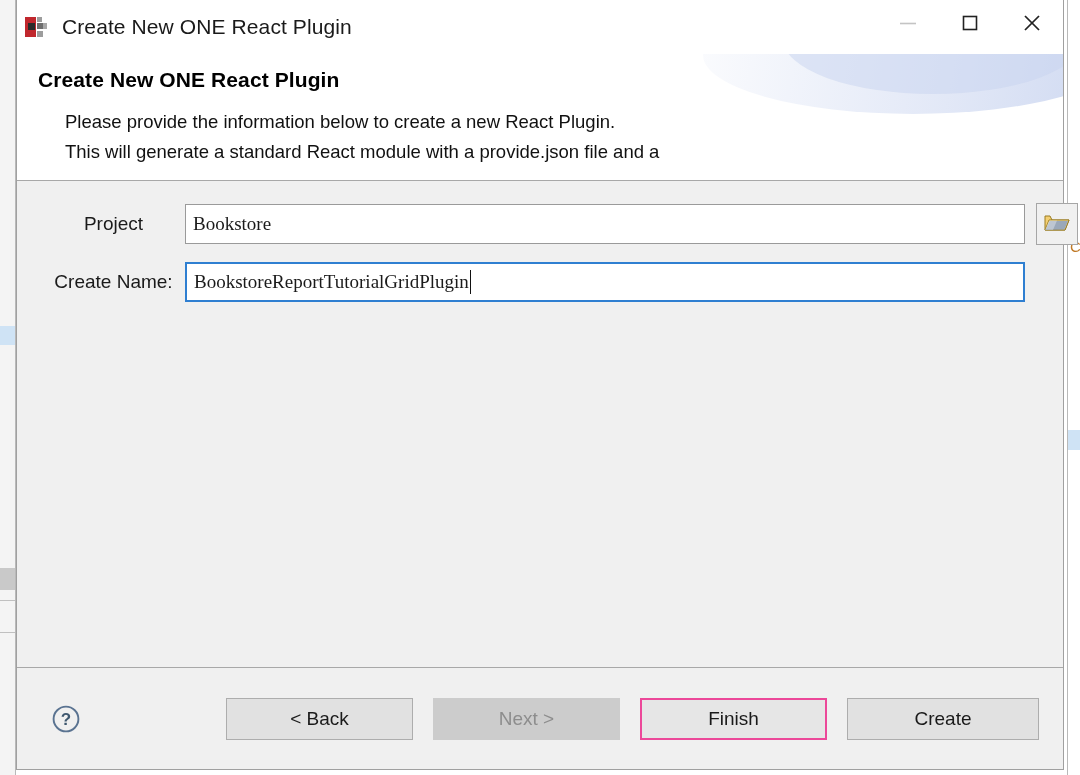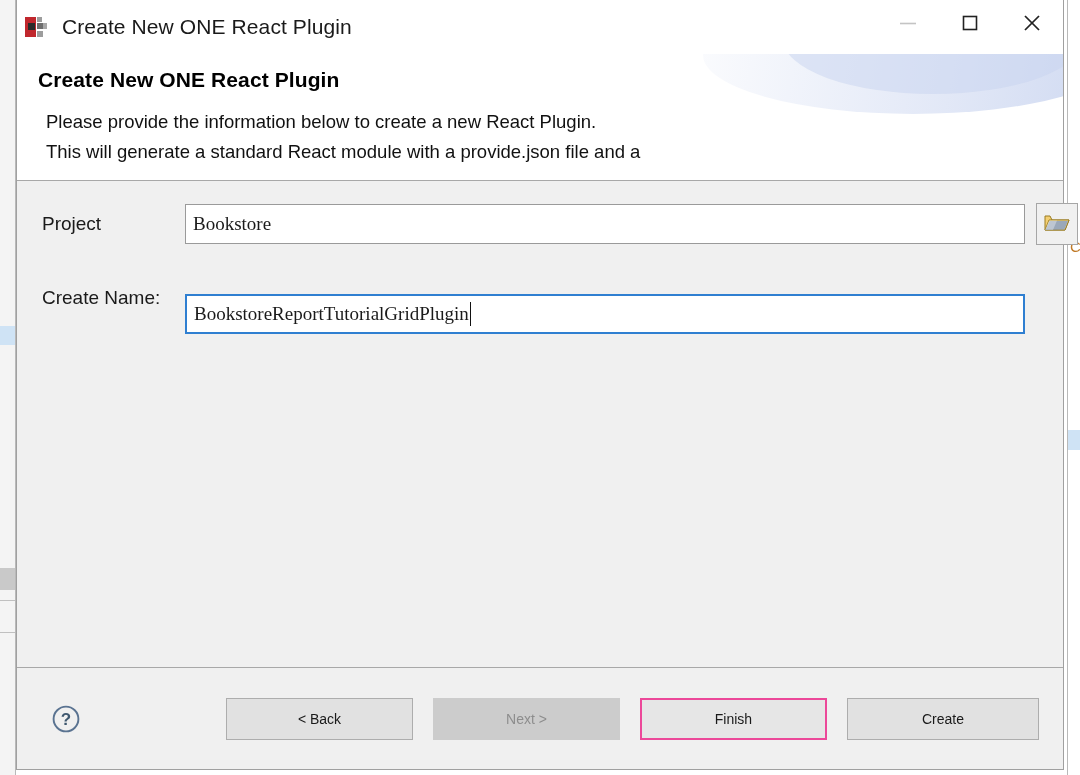--- a/index.html
+++ b/index.html
@@ -175,34 +175,35 @@
     padding: 14px 0 0 21px;
   }
   #header-title {
     font-size: 21px;
     font-weight: bold;
     color: #000000;
     letter-spacing: 0.1px;
   }
   #header-desc {
     margin-top: 15px;
-    margin-left: 8px;
+    margin-left: 27px;
     font-size: 18.5px;
     color: #111111;
     line-height: 1.62;
   }
   #header-desc div { white-space: nowrap; }
 
   
   #body {
     flex: 1 1 auto;
     background: #f0f0f0;
     position: relative;
     padding: 22px 28px 0 16px;
     box-sizing: border-box;
+    text-align: center;
   }
   .form-row {
     display: flex;
     align-items: center;
     margin-bottom: 17px;
   }
   .form-label {
     width: 152px;
     font-size: 19px;
     color: #1a1a1a;
@@ -221,21 +222,21 @@
     font-size: 19px;
     color: #1a1a1a;
     flex: none;
     position: relative;
     font-family: Liberation Serif, serif;
   }
   .text-field.focused {
     border: 2px solid #2f7fd1;
   }
   #project-field { width: 840px; }
-  #plugin-field  { width: 840px; margin-top: 32px; }
+  #plugin-field  { width: 840px; }
   .caret {
     display: inline-block;
     width: 1px;
     height: 24px;
     background: #111;
     margin-left: 1px;
   }
   #browse-btn {
     width: 42px;
     height: 42px;
@@ -274,21 +275,21 @@
   #footer-spacer { flex: 1 1 auto; }
   .btn {
     height: 42px;
     min-width: 187px;
     background: #e1e1e1;
     border: 1px solid #adadad;
     box-sizing: border-box;
     display: flex;
     align-items: center;
     justify-content: center;
-    font-size: 14px;
+    font-size: 19px;
     color: #1a1a1a;
     margin-left: 20px;
     flex: none;
   }
   .btn.disabled {
     background: #cccccc;
     border-color: #cccccc;
     color: #8d8d8d;
   }
   .btn.default {

